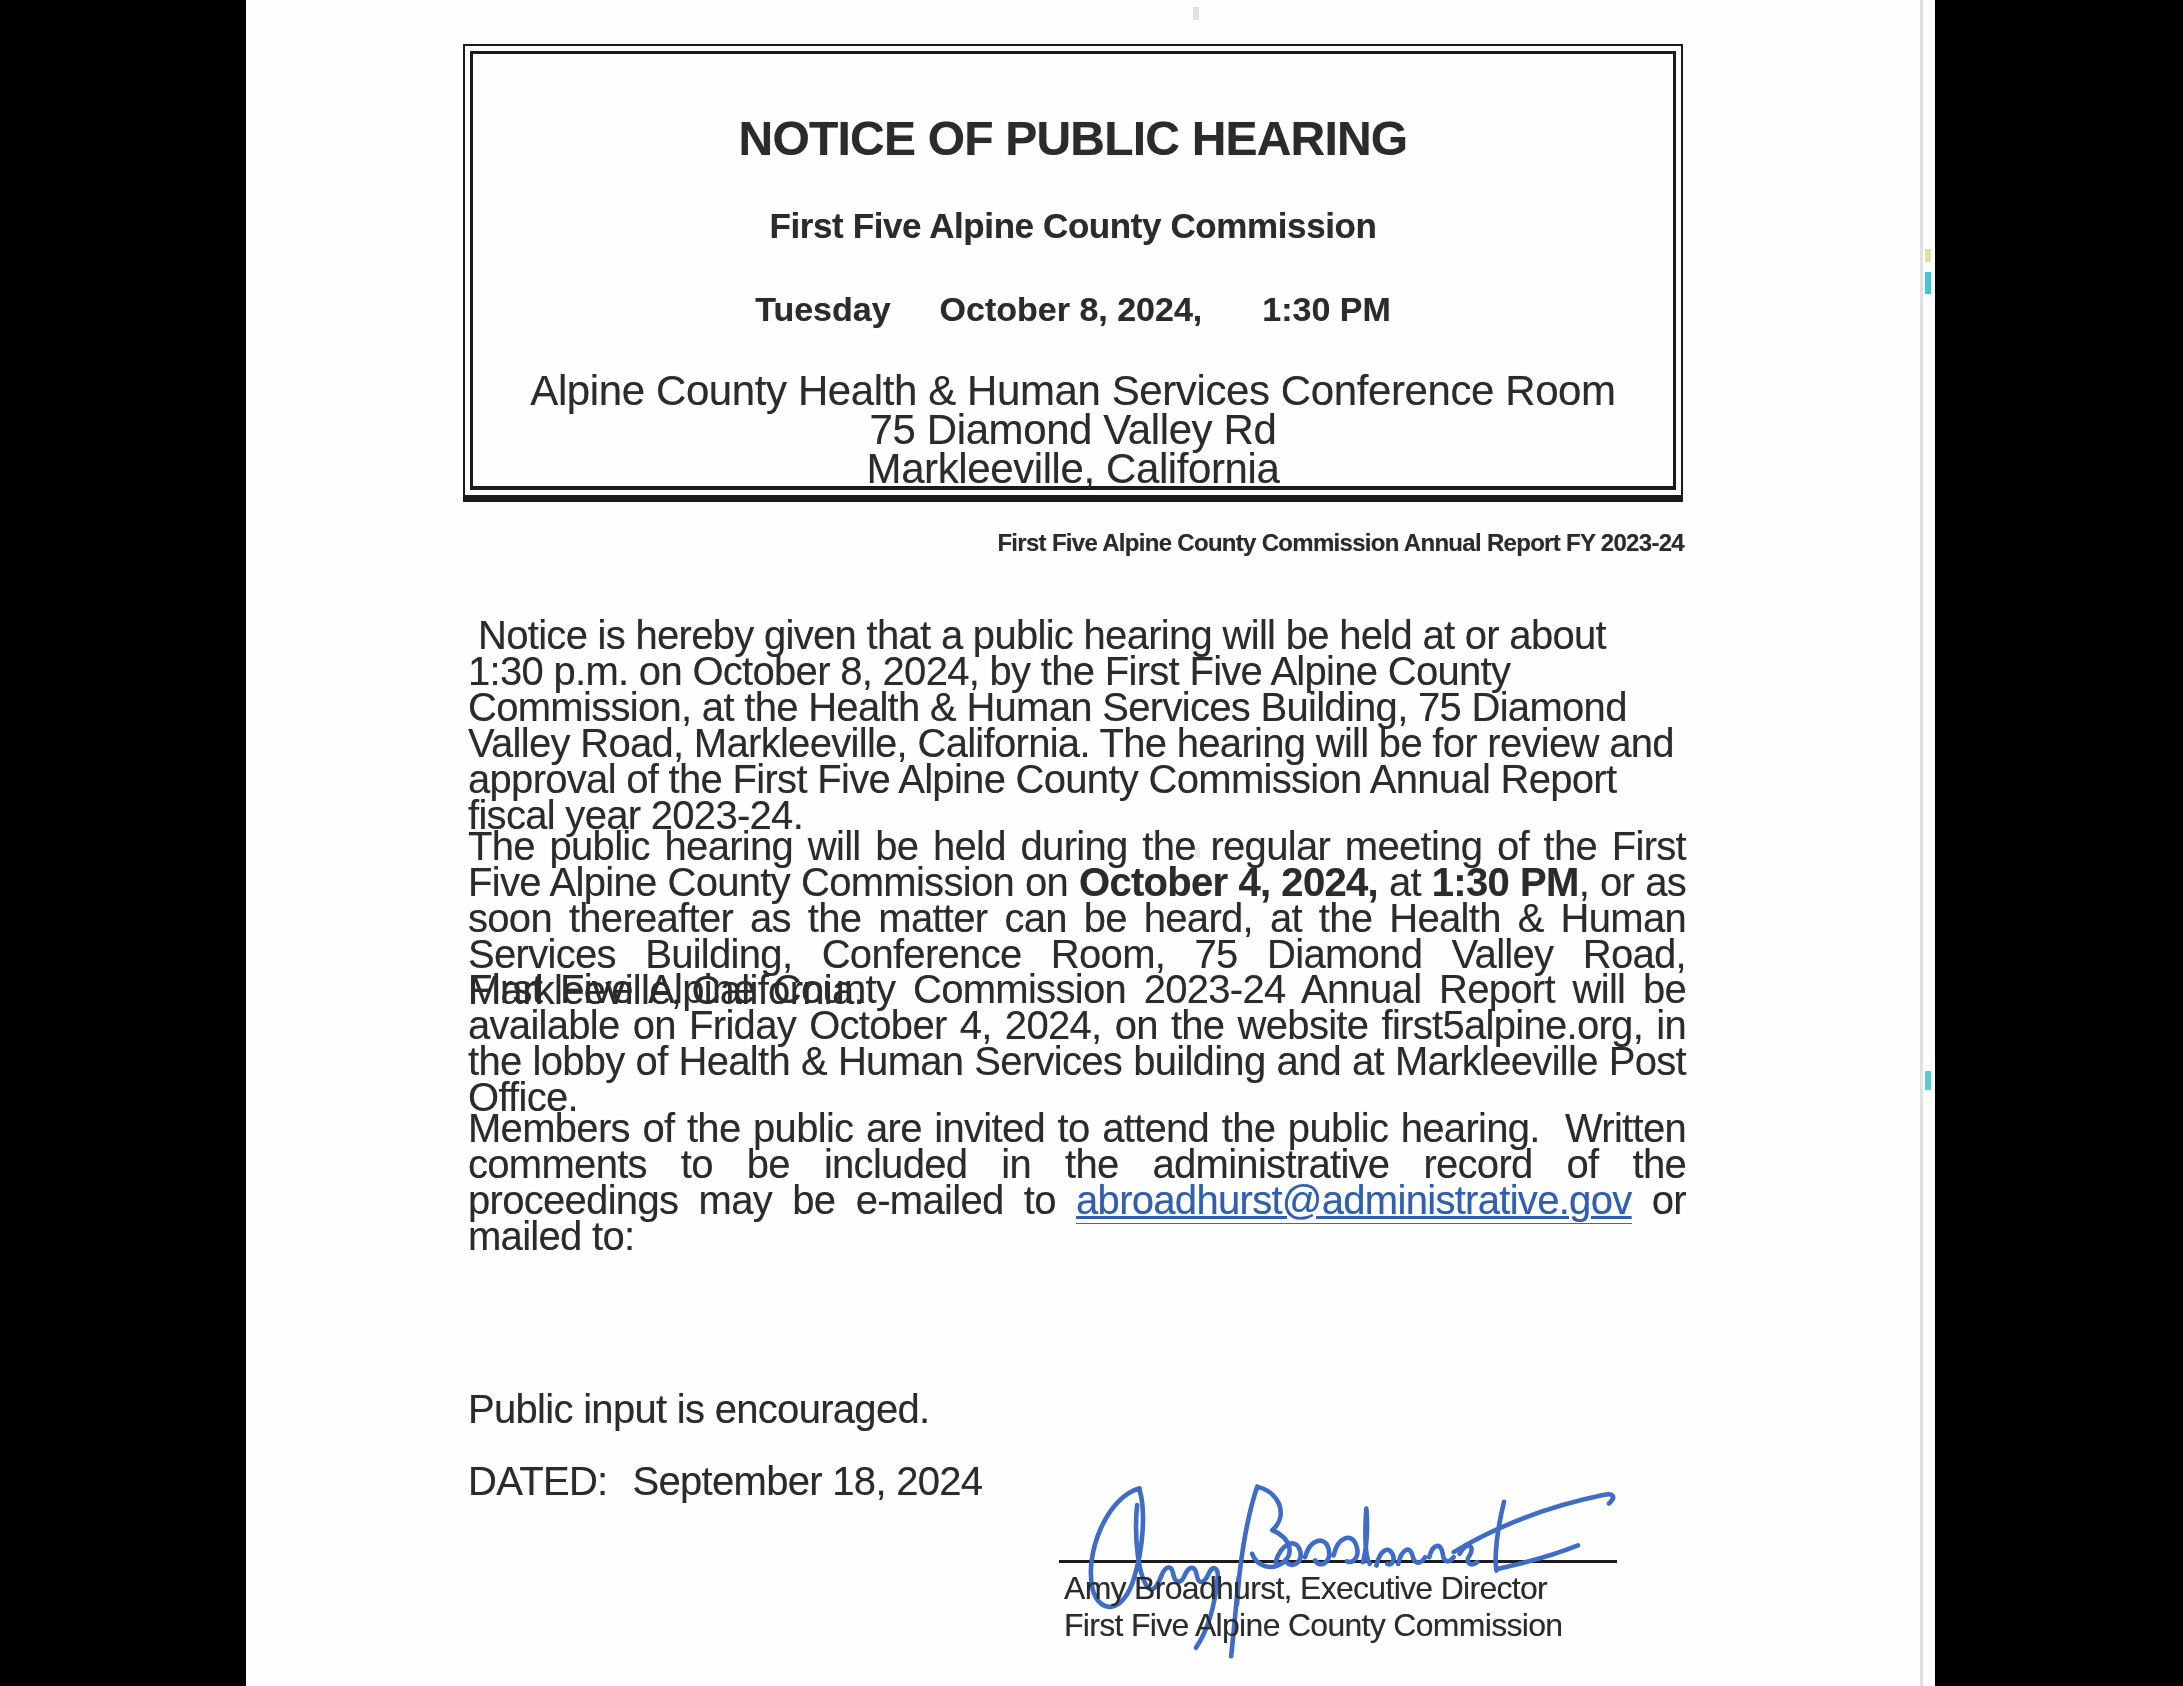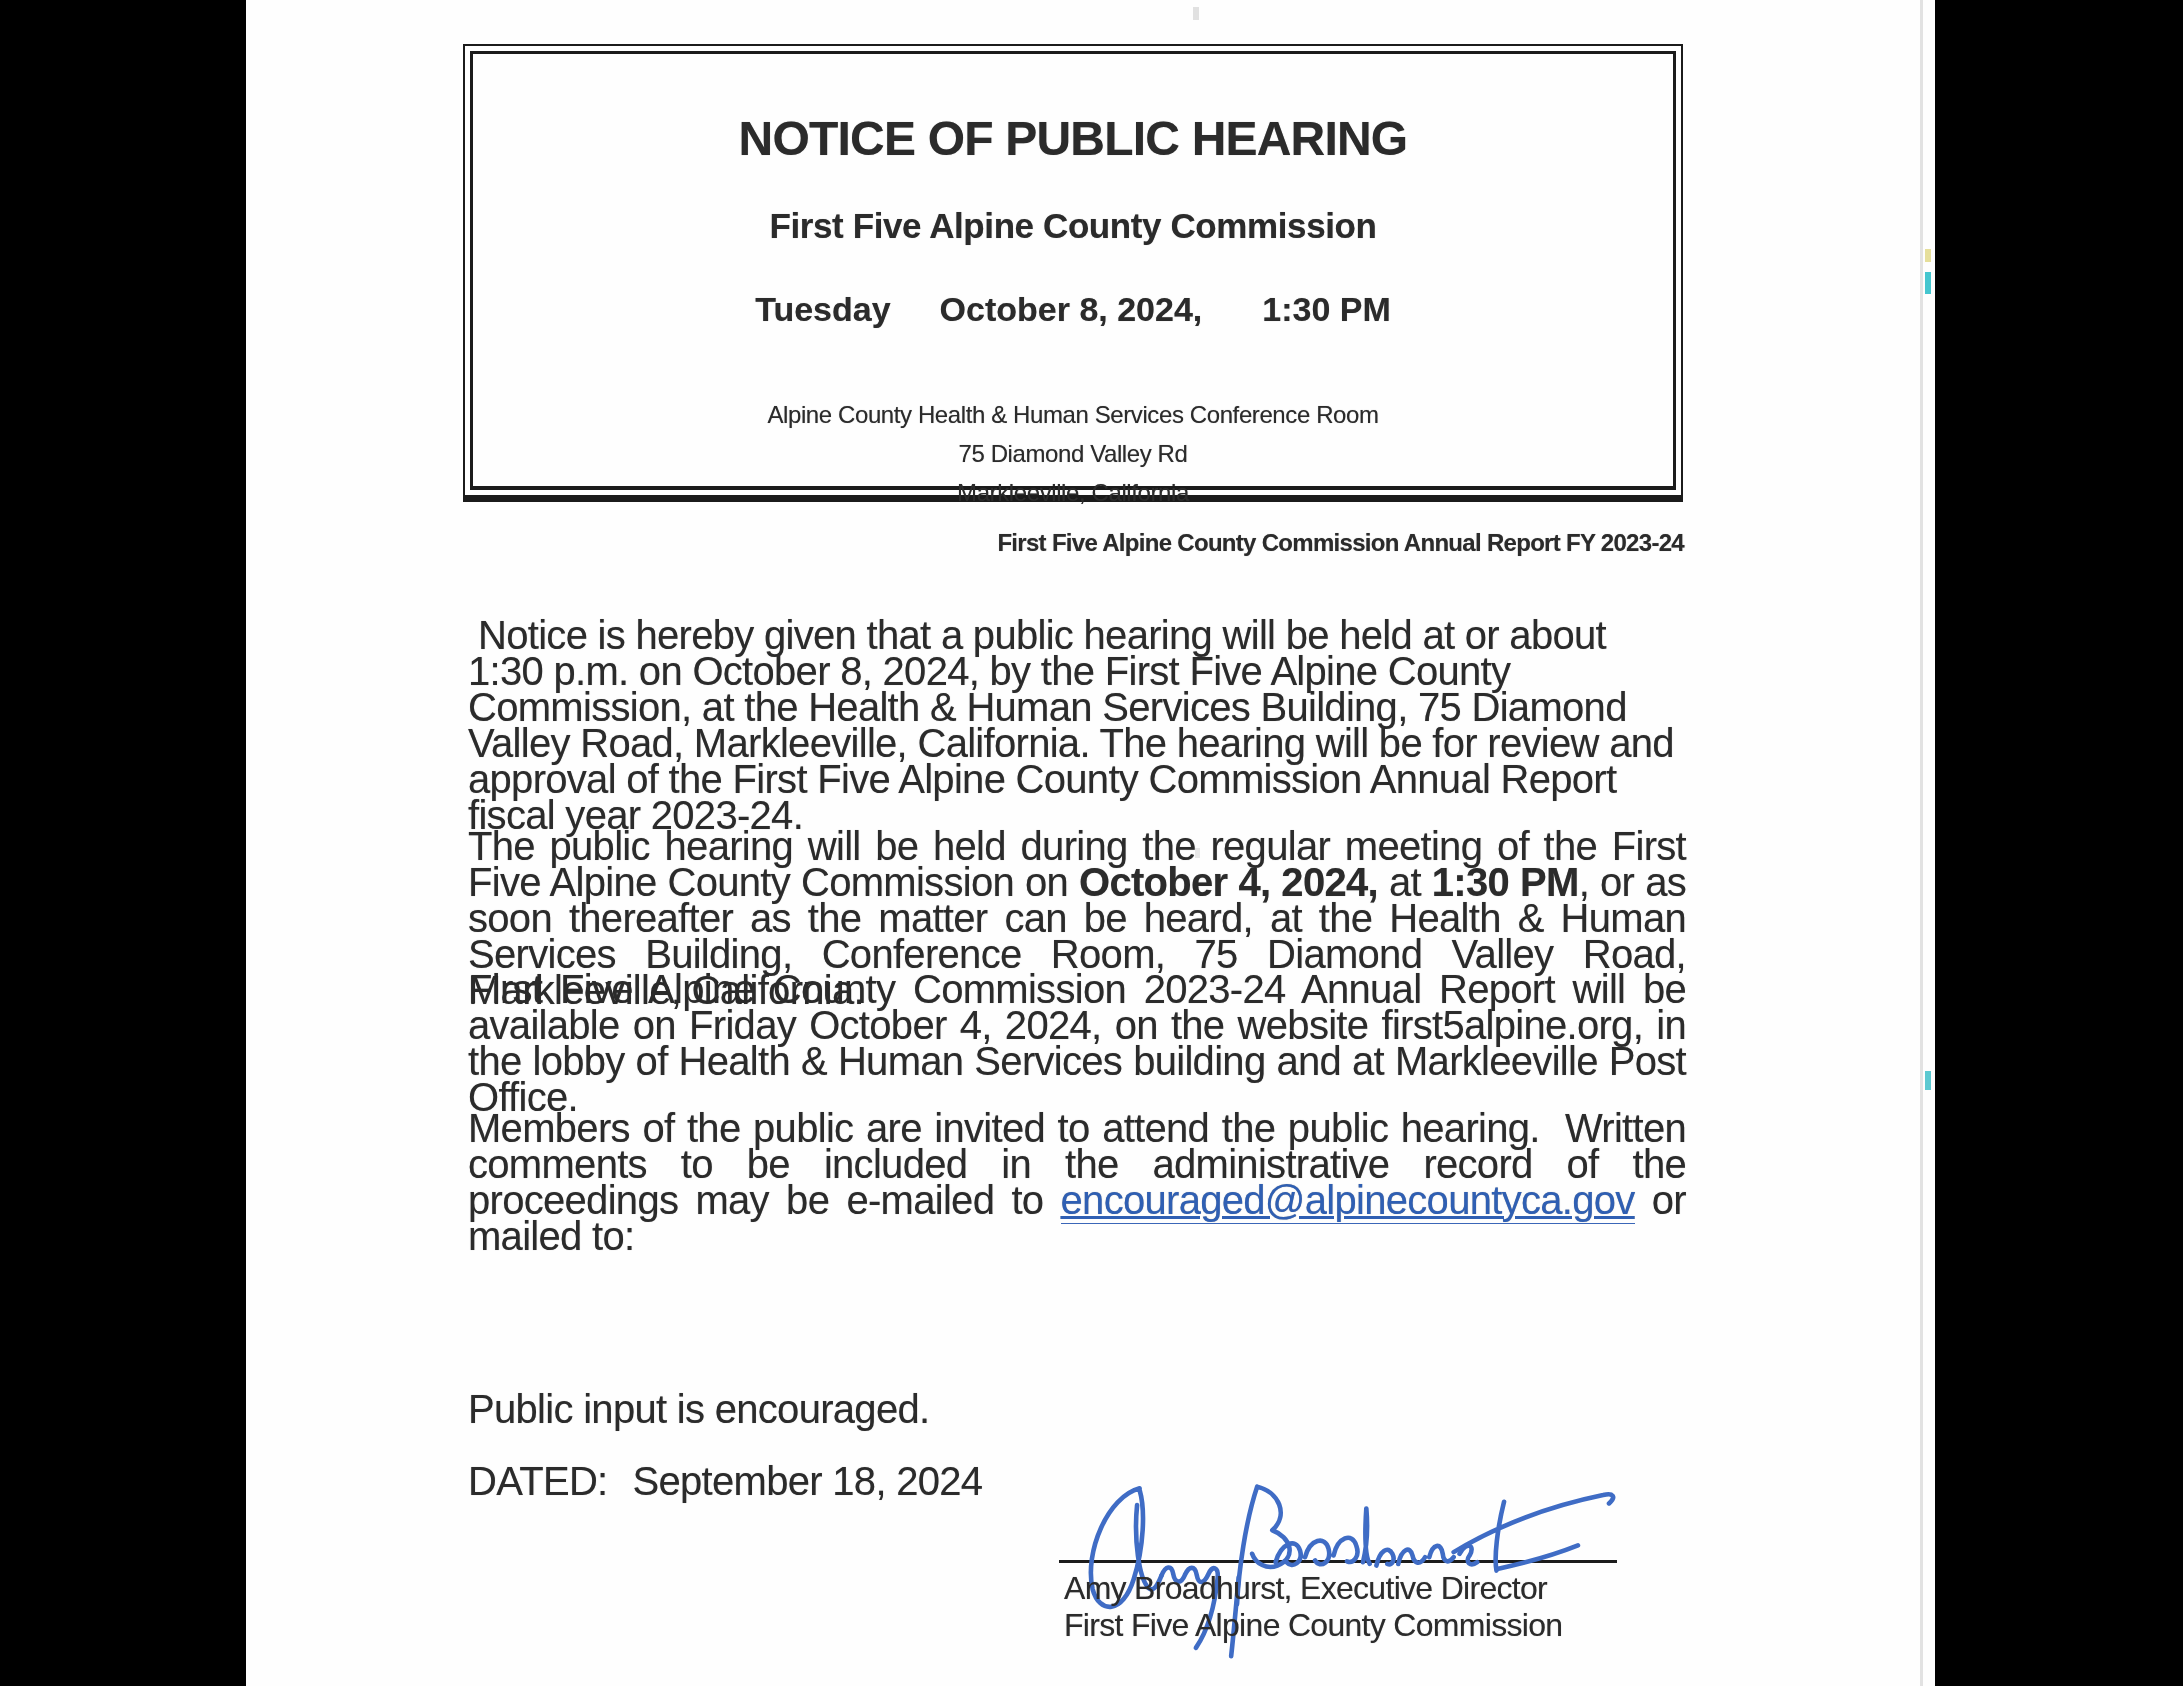--- a/index.html
+++ b/index.html
@@ -37,21 +37,21 @@
     width:100%;height:100%;box-sizing:border-box;
     border:3.4px solid #1b1b1b;border-bottom-width:4.2px;
     display:flex;flex-direction:column;align-items:center;
     text-align:center;padding-top:57px;
   }
   .nb-title{font-size:48px;font-weight:bold;letter-spacing:-0.8px;color:#222;margin:0;}
   .nb-subtitle{font-size:35px;font-weight:bold;letter-spacing:-0.4px;color:#222;margin:40px 0 0 0;}
   .nb-dateline{margin-top:44px;font-size:34px;font-weight:bold;color:#222;}
   .nb-dateline .seg-date{margin-left:49px;}
   .nb-dateline .seg-time{margin-left:60px;}
-  .nb-venue{margin-top:66px;font-size:24px;line-height:39px;letter-spacing:-0.4px;color:#2b2b2b;}
+  .nb-venue{margin-top:42px;font-size:42px;line-height:39px;letter-spacing:-0.4px;color:#2b2b2b;}
 
   .report-title{
     position:absolute;left:222px;top:529px;width:1216px;
     text-align:right;font-size:24px;font-weight:bold;letter-spacing:-0.7px;color:#242424;
   }
 
   .body-text{
     position:absolute;left:222px;width:1218px;
     font-size:40px;line-height:36px;letter-spacing:-0.7px;margin:0;
   }
@@ -107,21 +107,21 @@
   </div>
 
   <div class="report-title txt">First Five Alpine County Commission Annual Report FY 2023-24</div>
 
   <p class="body-text p1 txt">Notice is hereby given that a public hearing will be held at or about 1:30 p.m. on October 8, 2024, by the First Five Alpine County Commission, at the Health &amp; Human Services Building, 75 Diamond Valley Road, Markleeville, California. The hearing will be for review and approval of the First Five Alpine County Commission Annual Report&nbsp; fiscal year 2023-24.</p>
 
   <p class="body-text p2 txt"><span>The public hearing will be held during the regular meeting of the First Five Alpine County Commission on </span><b>October 4, 2024,</b><span> at </span><b>1:30 PM</b><span>, or as soon thereafter as the matter can be heard, at the Health &amp; Human Services Building, Conference Room, 75 Diamond Valley Road, Markleeville, California.</span></p>
 
   <p class="body-text p3 txt">First Five Alpine County Commission 2023-24 Annual Report will be available on Friday October 4, 2024, on the website first5alpine.org, in the lobby of Health &amp; Human Services building and at Markleeville Post Office.</p>
 
-  <p class="body-text p4 txt"><span>Members of the public are invited to attend the public hearing.&nbsp; Written comments to be included in the administrative record of the proceedings may be e-mailed to </span><a class="email-link">encouraged@alpinecountyca.gov</a><span> or mailed to:</span></p>
+  <p class="body-text p4 txt"><span>Members of the public are invited to attend the public hearing.&nbsp; Written comments to be included in the administrative record of the proceedings may be e-mailed to </span><a class="email-link">abroadhurst@administrative.gov</a><span> or mailed to:</span></p>
 
 
   <p class="body-text public-input txt">Public input is encouraged.</p>
 
   <p class="body-text dated txt"><span>DATED:</span><span class="dated-value">September 18, 2024</span></p>
 
   <div class="sig-block">
     <div class="sig-line"></div>
     <svg class="sig-ink" viewBox="0 0 680 215" aria-label="signature">
       <path d="M96 12 C58 22 30 88 40 132 C48 162 76 162 89 120 C101 82 103 38 96 14 M93 32 C89 72 95 120 107 131 C113 136 118 126 122 116"></path>

